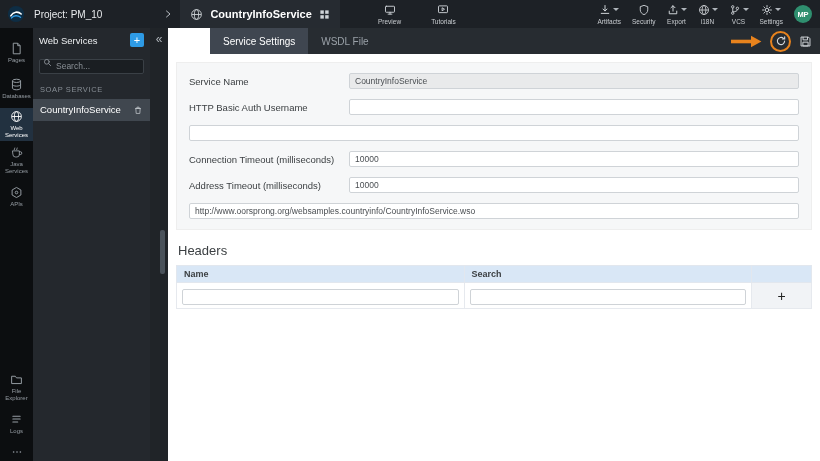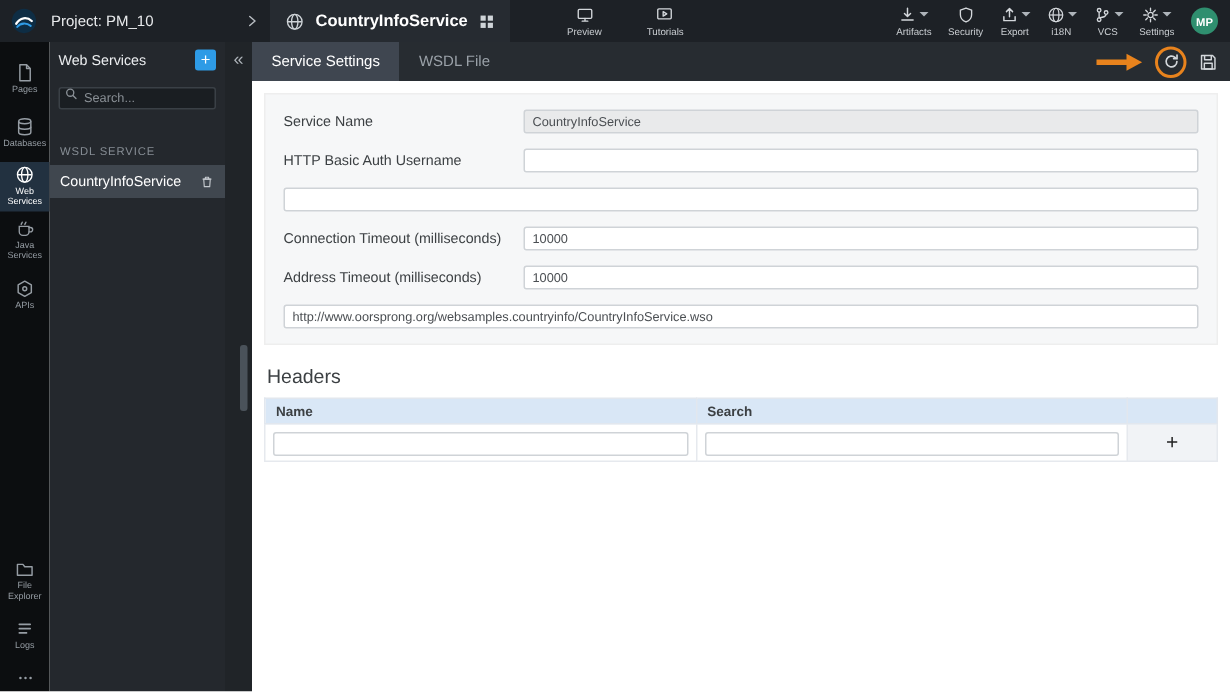--- a/index.html
+++ b/index.html
@@ -42,42 +42,42 @@
   .nav-item.active { background:#223140; color:#fff; }
   .nav-bottom { margin-top:auto; display:flex; flex-direction:column; }
   .more-item { height:18px; display:flex; align-items:center; justify-content:center; color:#969da4; cursor:pointer; }
 
   
   .panel { width:117px; flex:0 0 117px; background:#24282d; display:flex; flex-direction:column; color:#cfd4d8; }
   .panel-header { height:24px; flex:0 0 24px; display:flex; align-items:center; padding:0 6px; gap:4px; }
   .panel-title { font-size:9.5px; color:#eceef0; flex:1; white-space:nowrap; }
   .add-btn { width:14px; height:14px; background:var(--accent-blue,#2E9BE6); color:#fff; border:none;
              border-radius:2px; font-size:11px; line-height:12px; text-align:center; cursor:pointer; padding:0; }
-  .search-wrap { margin:3px 6px 16px; position:relative; }
+  .search-wrap { margin:3px 6px 4px; position:relative; }
   .search-input { width:100%; height:15px; background:#1a1e22; border:1px solid #3a4046; border-radius:2px;
                   color:#cfd4d8; font-size:8.5px; padding:0 4px 0 16px; font-family:inherit; }
   .search-input::placeholder { color:#8a9096; }
   .search-icon { position:absolute; left:4px; top:3px; color:#8a9096; }
   .section-label { font-size:7.5px; letter-spacing:.6px; color:#878e95; padding:7px 7px 5px; }
   .service-item { height:22px; display:flex; align-items:center; padding:0 7px; gap:4px;
                   background:#40474f; color:#fff; font-size:9.5px; cursor:pointer; }
   .service-item .label { flex:1; white-space:nowrap; overflow:hidden; }
   .trash-btn { background:none; border:none; color:#c3c8cd; cursor:pointer; padding:0; display:flex; }
 
   
   .splitter { width:18px; flex:0 0 18px; background:#202428; position:relative;
               display:flex; flex-direction:column; align-items:center; }
   .collapse-btn { margin-top:5px; background:none; border:none; color:#aeb4ba; font-size:12px;
                   line-height:1; cursor:pointer; padding:0; }
   .scroll-thumb { position:absolute; top:202px; left:10px; width:5px; height:44px;
                   background:#4a525a; border-radius:2px; cursor:pointer; }
 
   
   .main { flex:1; display:flex; flex-direction:column; background:#fff; min-width:0; }
-  .tabbar { height:26px; flex:0 0 26px; background:#272c31; display:flex; align-items:center; }
+  .tabbar { height:26px; flex:0 0 26px; background:#272c31; display:flex; align-items:center;margin-left:42px; }
   .tab { height:100%; display:flex; align-items:center; padding:0 13px; font-size:10px;
          color:#9aa1a8; cursor:pointer; white-space:nowrap; }
   .tab.active { background:#3f4650; color:#fff; }
   .tabbar-right { margin-left:auto; display:flex; align-items:center; gap:8px; padding-right:8px; }
   .annot-arrow { color:var(--annotation-orange,#E8831D); display:flex; align-items:center; }
   .annot-circle { width:21px; height:21px; border:2px solid var(--annotation-orange,#E8831D);
                   border-radius:50%; display:flex; align-items:center; justify-content:center; }
   .icon-btn { background:none; border:none; color:#d3d7db; cursor:pointer; padding:0; display:flex; }
 
   .content { flex:1; padding:8px; background:#fff; overflow:hidden;border-radius:23px; }
@@ -316,21 +316,21 @@
       </div>
       <div class="search-wrap">
         <svg class="i search-icon" width="9" height="9" viewBox="0 0 16 16">
             <g stroke="currentColor" stroke-width="1.6" fill="none" stroke-linecap="round">
               <circle cx="6.8" cy="6.8" r="4.2"></circle>
               <path d="M10 10l3.6 3.6"></path>
             </g>
           </svg>
         <input class="search-input" placeholder="Search..." style="">
       </div>
-      <div class="section-label">WSDL SERVICE</div>
+      <div class="section-label">SOAP SERVICE</div>
       <div class="service-item">
         <span class="label">CountryInfoService</span>
         <button class="trash-btn">
           <svg class="i" width="10" height="10" viewBox="0 0 16 16">
               <g stroke="currentColor" stroke-width="1.2" fill="none" stroke-linejoin="round">
                 <path d="M4.5 5.5h7l-.6 8H5.1z"></path>
                 <path d="M3.3 5.5h9.4M6.3 5.5V3.4h3.4v2.1"></path>
               </g>
             </svg>
         </button>

